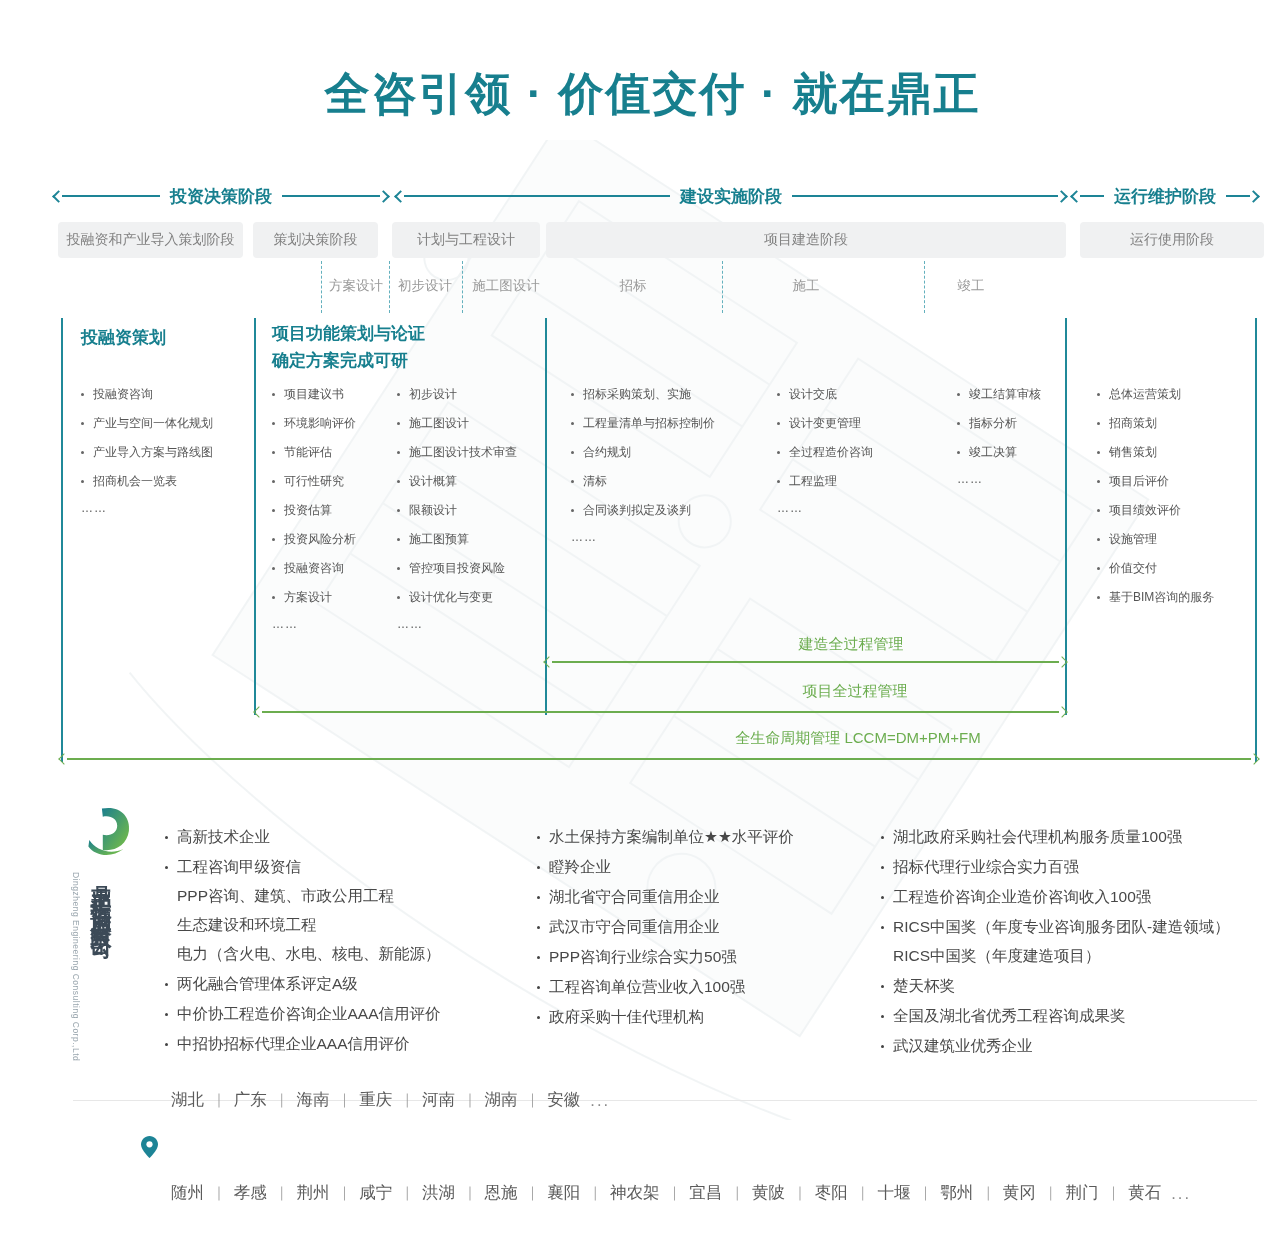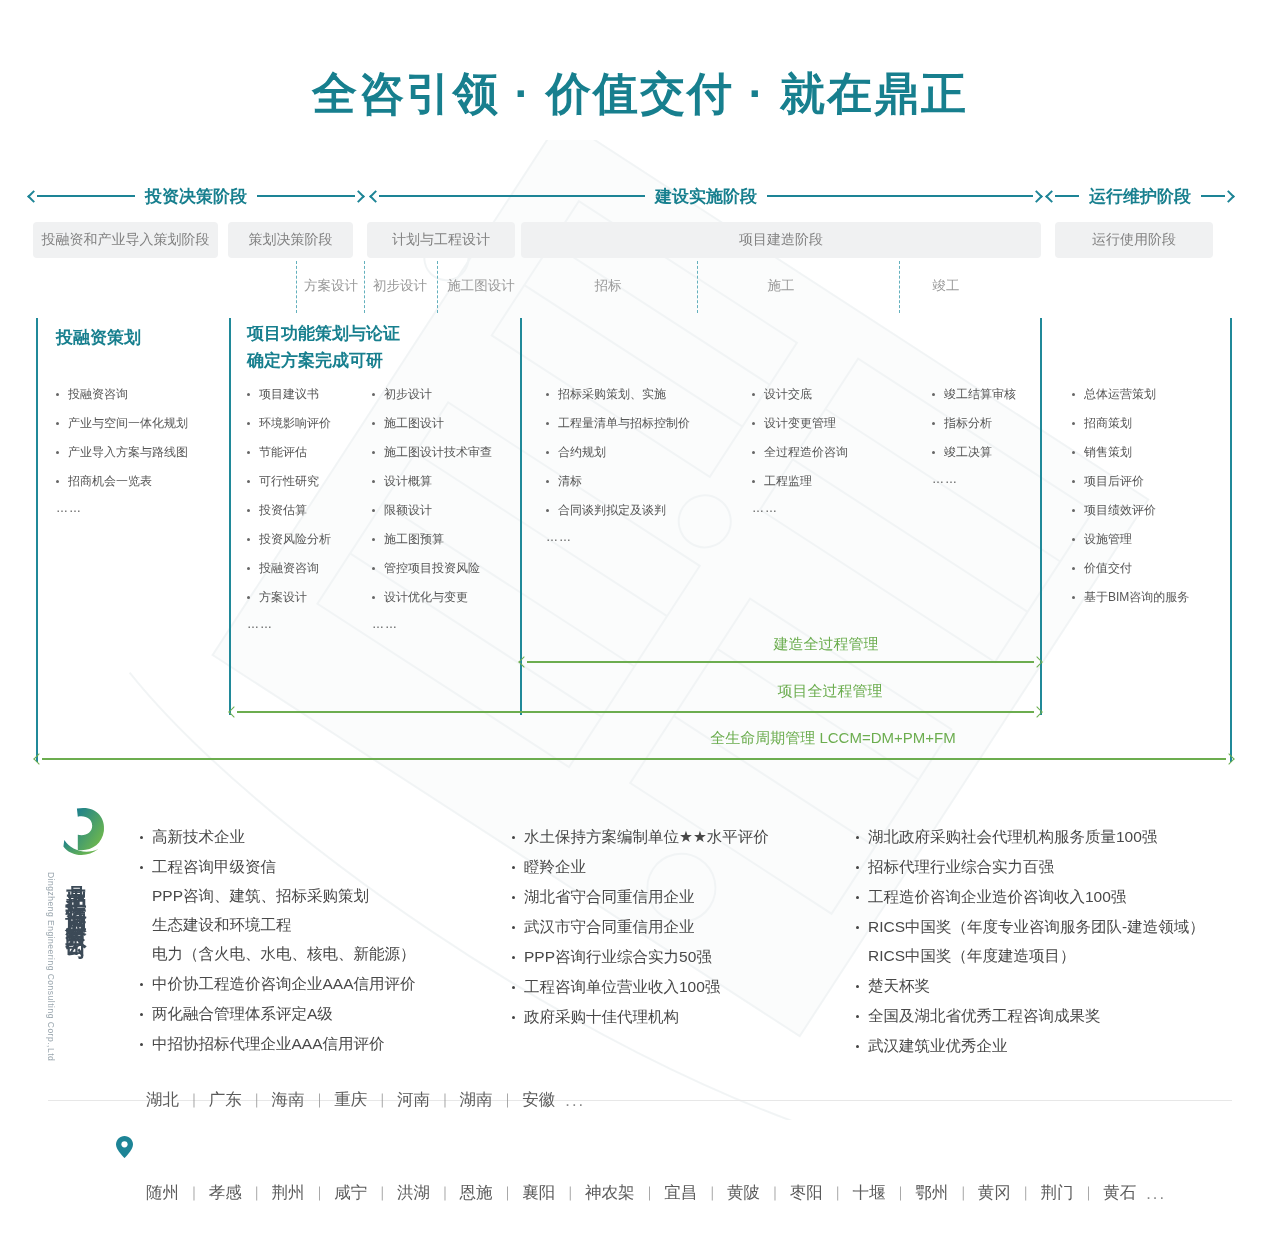--- a/index.html
+++ b/index.html
@@ -3,21 +3,21 @@
 <meta charset="utf-8">
 <style>
   * { margin:0; padding:0; box-sizing:border-box; }
   html,body { background:#fff; }
   body { font-family:"Liberation Sans","DejaVu Sans",sans-serif; }
   .page { position:relative; width:1280px; height:1238px; background:#fff; overflow:hidden; }
 
   
   .bg-art { position:absolute; left:120px; top:140px; width:1100px; height:980px; opacity:.45; z-index:0; }
 
-  .layer { position:absolute; inset:0; z-index:1; }
+  .layer { position:absolute; inset:0; z-index:1;margin-left:25px; }
 
   .title { position:absolute; left:0; right:0; top:64px; text-align:center;
            font-size:45px; font-weight:900; color:#177f8e; letter-spacing:2px; }
 
   
   .phase { position:absolute; top:186px; height:20px; display:flex; align-items:center; }
   .phase .ln { flex:1; height:2px; background:#1d8496; }
   .chev { flex:none; width:9px; height:9px; border-left:2px solid #1d8496; border-bottom:2px solid #1d8496; margin:0 -1px; }
   .chev.left { transform:rotate(45deg); }
   .chev.right { transform:rotate(225deg); }
@@ -124,21 +124,21 @@
       <span class="ln"></span>
       <span class="plabel">运行维护阶段</span>
       <span class="ln"></span>
       <span class="chev right"></span>
     </div>
 
     <div class="sbox" style="left:33px;width:185px;">投融资和产业导入策划阶段</div>
     <div class="sbox" style="left:228px;width:125px;">策划决策阶段</div>
     <div class="sbox" style="left:367px;width:148px;">计划与工程设计</div>
     <div class="sbox" style="left:521px;width:520px;">项目建造阶段</div>
-    <div class="sbox" style="left:1055px;width:158px;">运行使用阶段</div>
+    <div class="sbox" style="left:1055px;width:184px;">运行使用阶段</div>
 
     <div class="sstage" style="left:331px;">方案设计</div>
     <div class="sstage" style="left:400px;">初步设计</div>
     <div class="sstage" style="left:481px;">施工图设计</div>
     <div class="sstage" style="left:608px;">招标</div>
     <div class="sstage" style="left:781px;">施工</div>
     <div class="sstage" style="left:946px;">竣工</div>
     <div class="dash" style="left:296px;"></div>
     <div class="dash" style="left:364px;"></div>
     <div class="dash" style="left:437px;"></div>
@@ -440,41 +440,41 @@
             <span>高新技术企业</span>
           </div>
 
           <div class="cred-line bulleted">
             <span class="cdot"></span>
             <span>工程咨询甲级资信</span>
           </div>
 
           <div class="cred-line">
             <span class="cdot" style="visibility: hidden;"></span>
-            <span>PPP咨询、建筑、招标采购策划</span>
+            <span>PPP咨询、建筑、市政公用工程</span>
           </div>
 
           <div class="cred-line">
             <span class="cdot" style="visibility: hidden;"></span>
             <span>生态建设和环境工程</span>
           </div>
 
           <div class="cred-line">
             <span class="cdot" style="visibility: hidden;"></span>
             <span>电力（含火电、水电、核电、新能源）</span>
           </div>
 
           <div class="cred-line bulleted">
             <span class="cdot"></span>
+            <span>两化融合管理体系评定A级</span>
+          </div>
+
+          <div class="cred-line bulleted">
+            <span class="cdot"></span>
             <span>中价协工程造价咨询企业AAA信用评价</span>
-          </div>
-
-          <div class="cred-line bulleted">
-            <span class="cdot"></span>
-            <span>两化融合管理体系评定A级</span>
           </div>
 
           <div class="cred-line bulleted">
             <span class="cdot"></span>
             <span>中招协招标代理企业AAA信用评价</span>
           </div>
         </div>
     </div>
     <div class="credcol" style="left:512px;width:345px;">
       <div>

